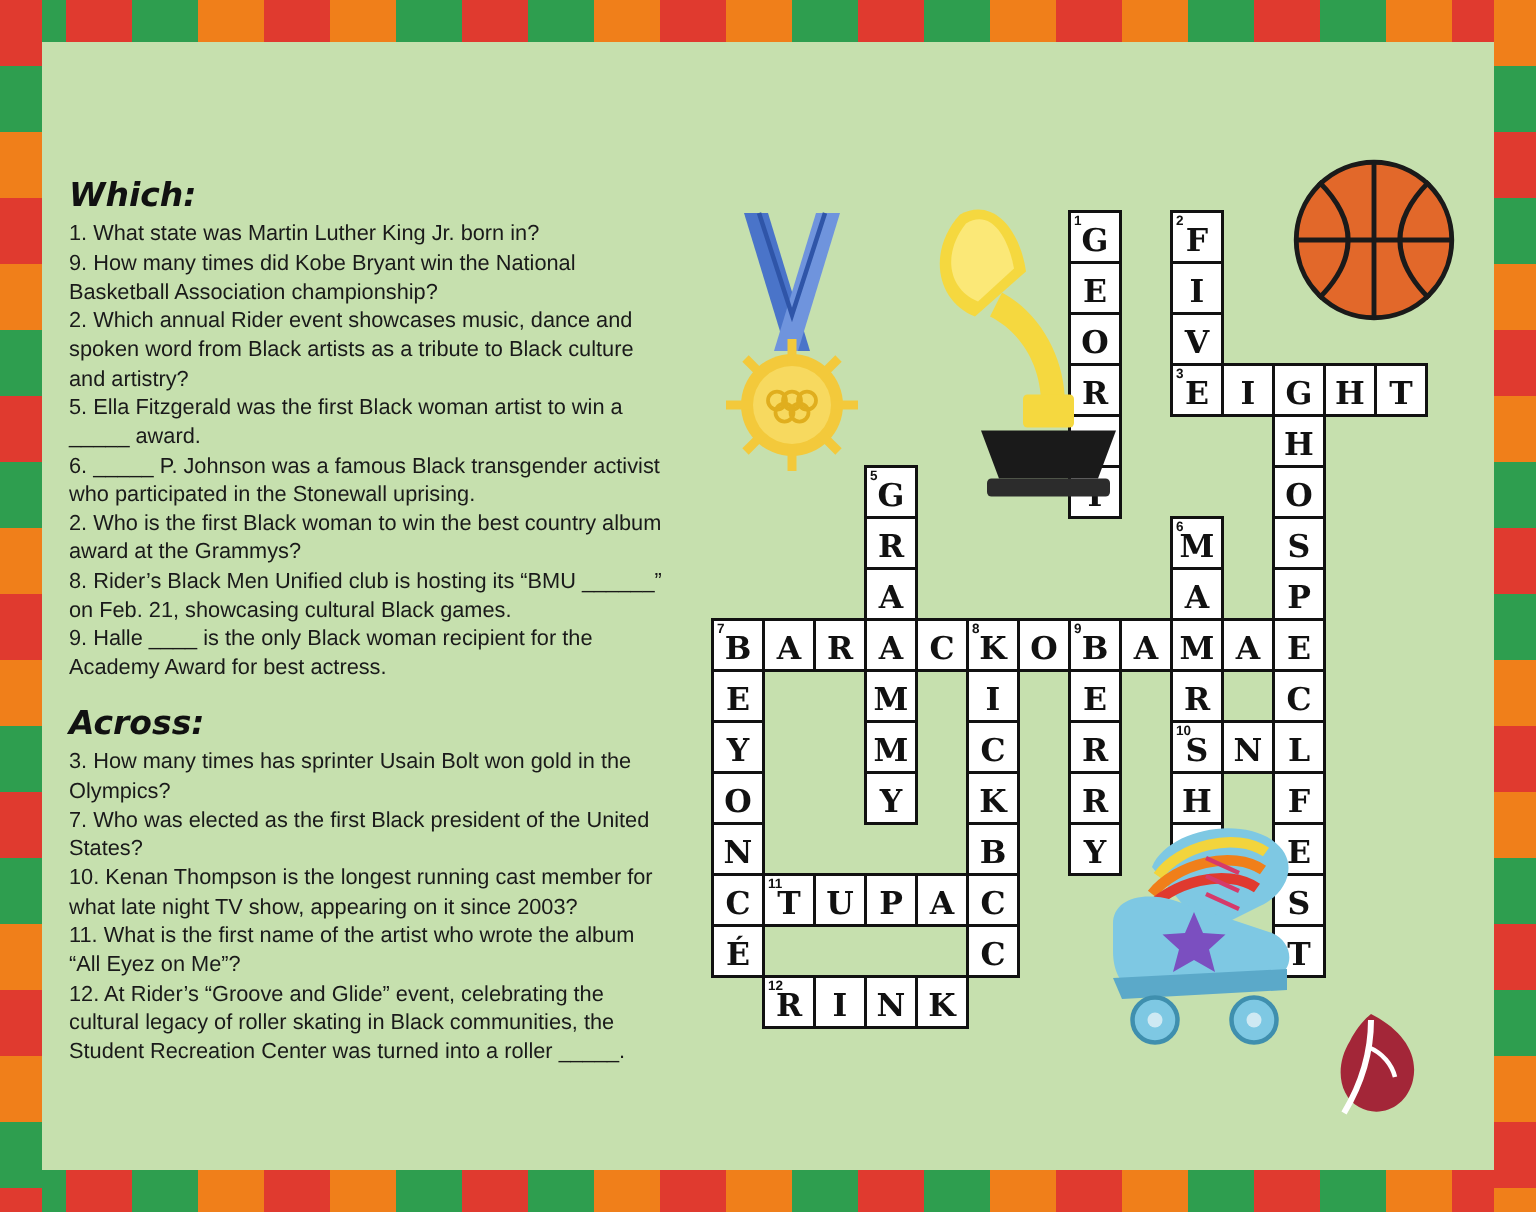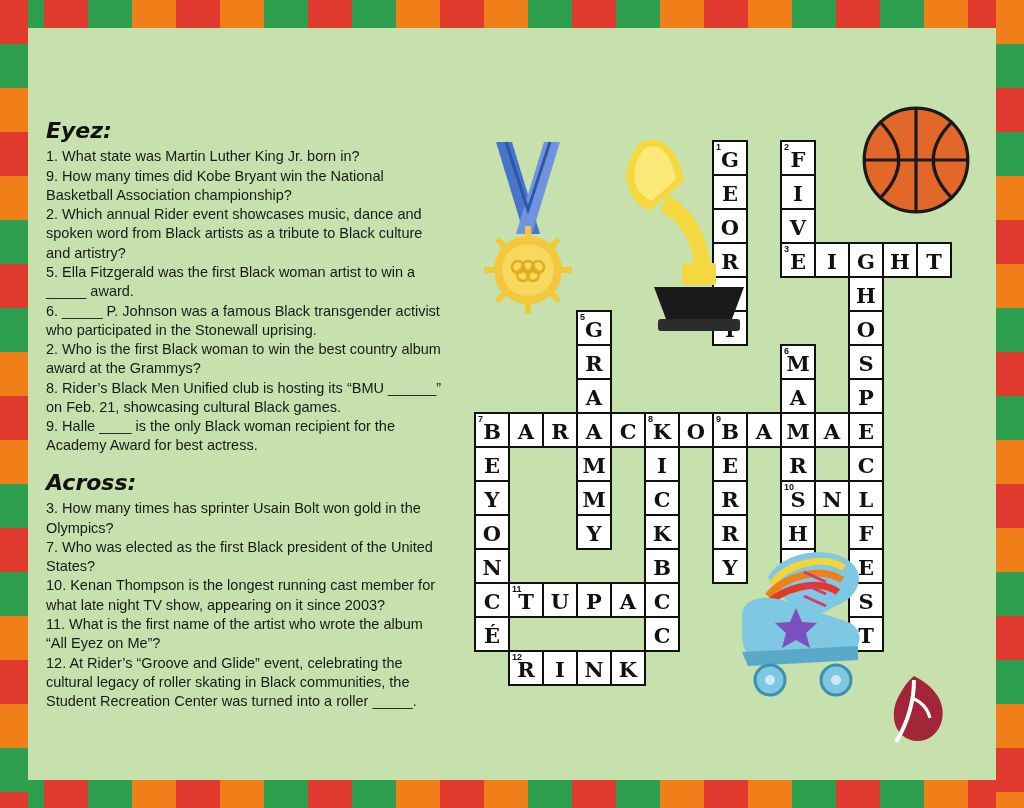--- a/index.html
+++ b/index.html
@@ -209,21 +209,21 @@
       <i style="background: rgb(46, 158, 79);"></i>
       <i style="background: rgb(240, 127, 26);"></i>
       <i style="background: rgb(224, 58, 47);"></i>
       <i style="background: rgb(240, 127, 26);"></i>
     </div>
 
   <div class="sheet">
 
 
     <div class="clues down">
-      <div class="section-head">Eyez:</div>
+      <div class="section-head">Which:</div>
       <p>1. What state was Martin Luther King Jr. born in?</p>
       <p>9. How many times did Kobe Bryant win the National Basketball Association championship?</p>
       <p>2. Which annual Rider event showcases music, dance and spoken word from Black artists as a tribute to Black culture and artistry?</p>
       <p>5.  Ella Fitzgerald was the first Black woman artist to win a _____ award.</p>
       <p>6. _____ P. Johnson was a famous Black transgender activist who participated in the Stonewall uprising.</p>
       <p>2. Who is the first Black woman to win the best country album award at the Grammys?</p>
       <p>8. Rider’s Black Men Unified club is hosting its “BMU ______” on Feb. 21, showcasing cultural Black games.</p>
       <p>9. Halle ____ is the only Black woman recipient for the Academy Award for best actress.</p>
     </div>
 

